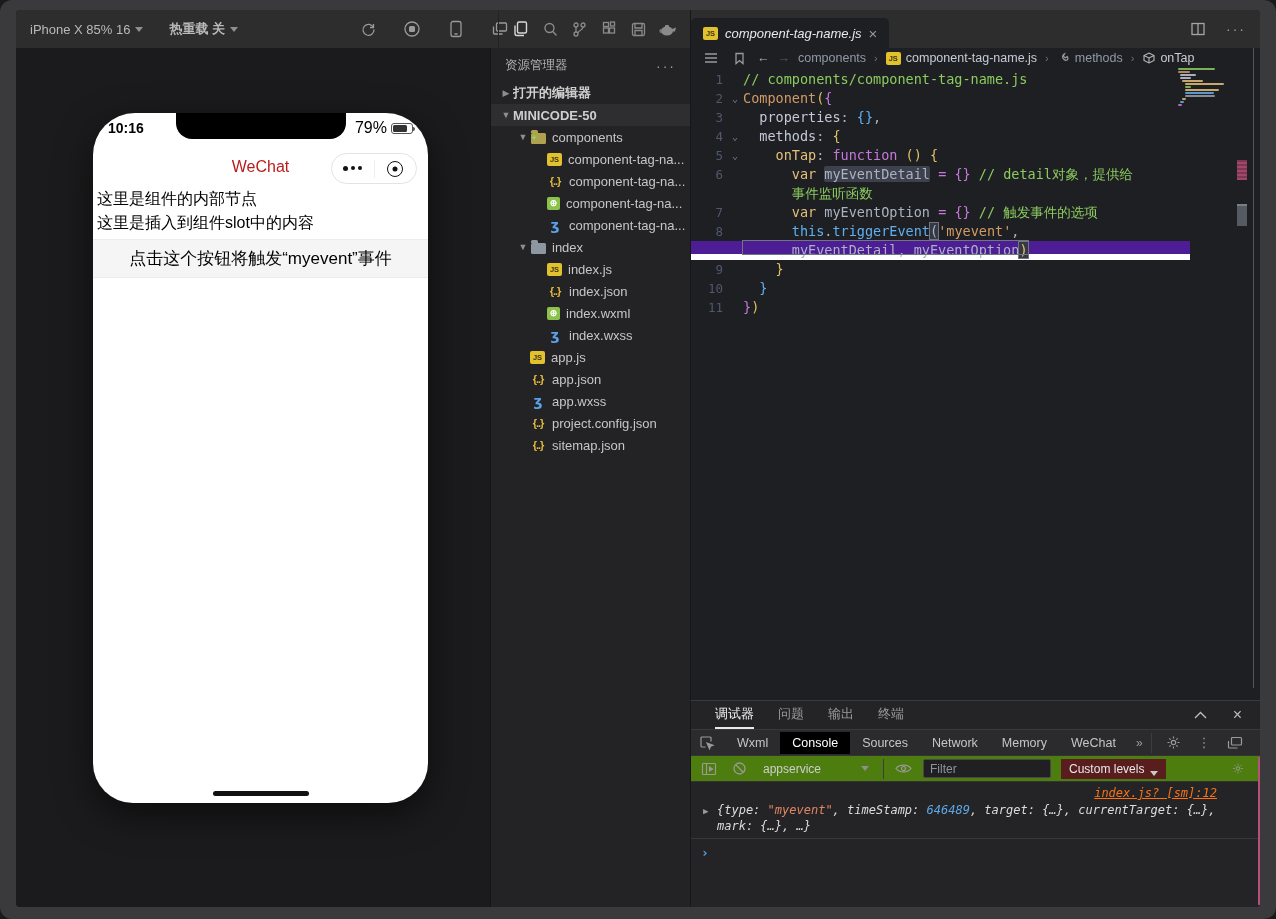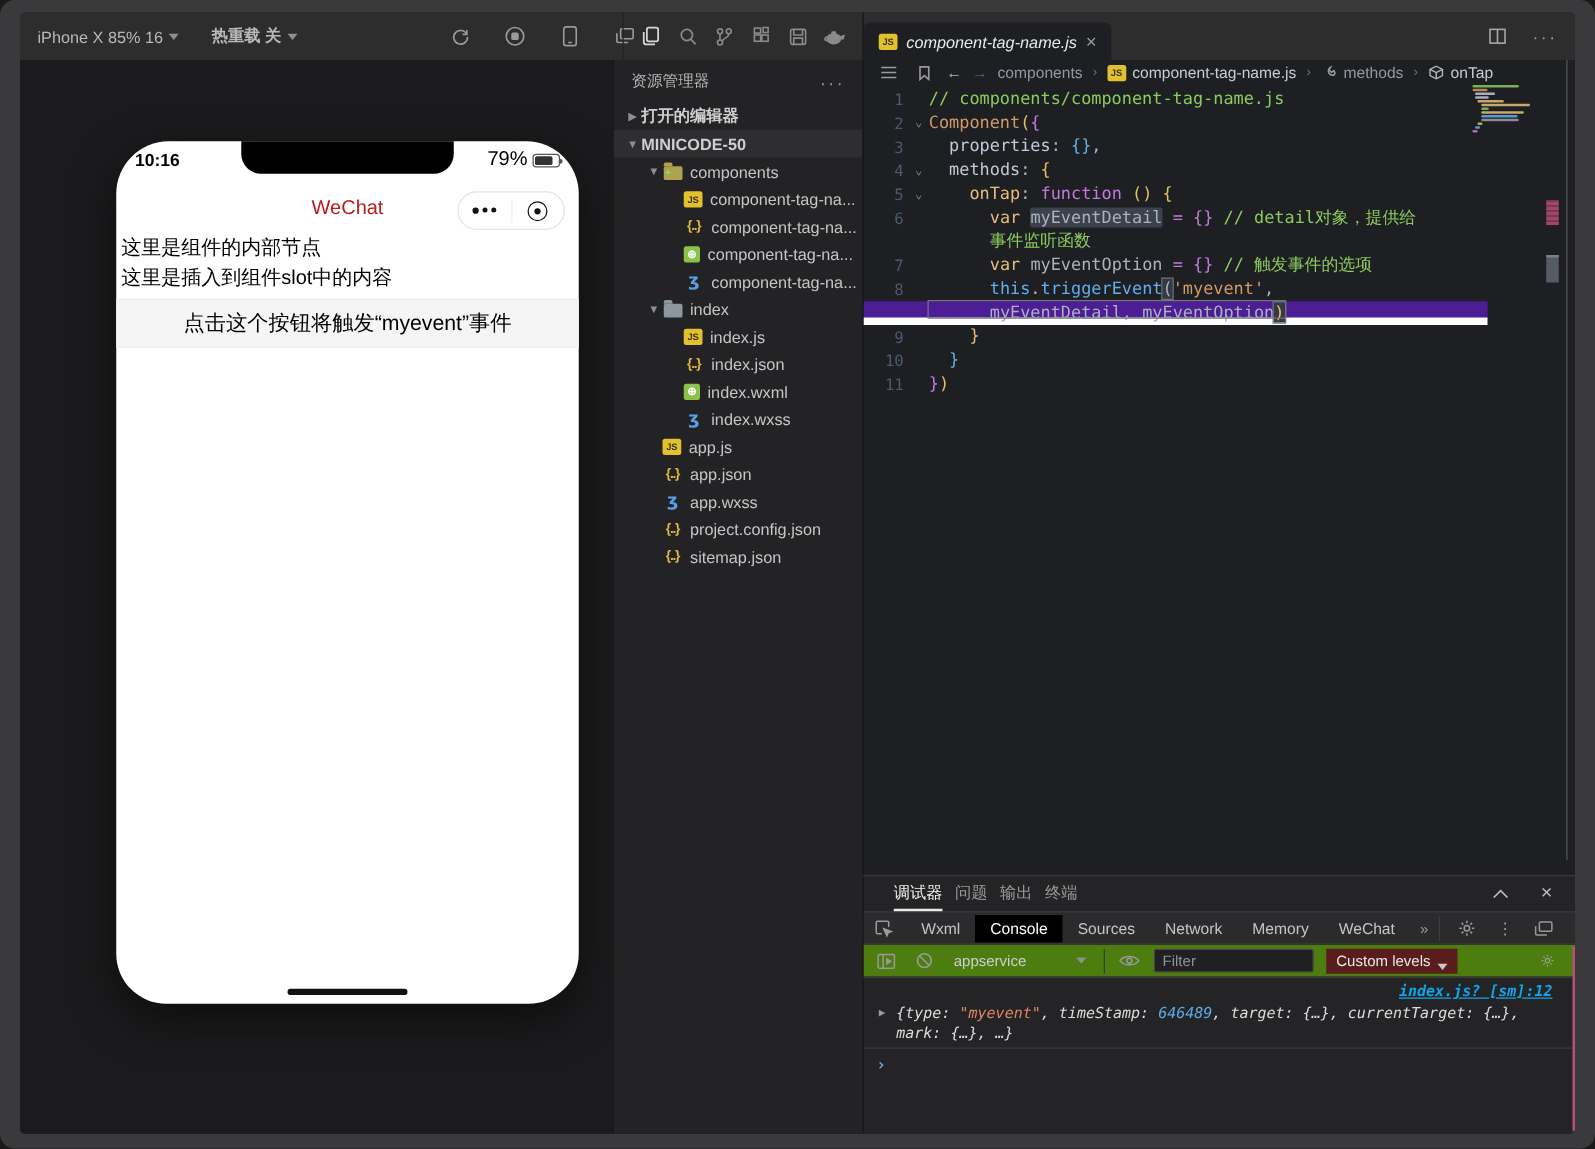--- a/index.html
+++ b/index.html
@@ -21,21 +21,21 @@
   
   #tabzone { position:absolute; left:674px; top:0; right:0; height:38px; display:flex; align-items:flex-end; border-left:1px solid #161616; }
   #tab-active { height:30px; background:#1d1f23; display:flex; align-items:center; gap:7px; padding:0 12px; border-radius:5px 5px 0 0; }
   .jsbadge { width:15px; height:13px; background:#e2c12f; border-radius:2px; color:#3d3310; font-size:7.5px; font-weight:bold; display:inline-flex; align-items:center; justify-content:center; }
   #tab-title { color:#e8e8ea; font-size:13px; font-style:italic; }
   .xclose { color:#9a9a9a; font-size:15px; line-height:1; cursor:pointer; }
   #tabzone-right { margin-left:auto; display:flex; align-items:center; gap:18px; padding-right:14px; height:100%; }
 
   
   #simpanel { position:absolute; left:0; top:38px; width:474px; bottom:0; background:#1b1b1d; }
-  #phone { position:absolute; left:77px; top:65px; width:370px; height:690px; background:#ffffff; border-radius:42px 42px 40px 40px; box-shadow:0 12px 36px rgba(0,0,0,.55); }
+  #phone { position:absolute; left:77px; top:65px; width:335px; height:690px; background:#ffffff; border-radius:42px 42px 40px 40px; box-shadow:0 12px 36px rgba(0,0,0,.55); }
   #notch { position:absolute; left:50%; top:0; transform:translateX(-50%); width:170px; height:26px; background:#000; border-radius:0 0 16px 16px; }
   #statusbar { position:absolute; left:0; top:6px; width:100%; display:flex; justify-content:space-between; align-items:center; padding:0 15px; }
   #status-time { font-size:14px; font-weight:bold; color:#000; }
   #status-right { display:flex; align-items:center; gap:4px; }
   #battery-pct { font-size:16px; color:#000; }
   .batt { position:relative; width:22px; height:11px; border:1px solid #555; border-radius:3px; }
   .batt::before { content:""; position:absolute; left:1px; top:1px; bottom:1px; width:70%; background:#333; border-radius:1.5px; }
   .batt::after { content:""; position:absolute; right:-3px; top:3px; width:2px; height:4px; background:#555; border-radius:0 2px 2px 0; }
   #navbar { position:absolute; left:0; top:38px; width:100%; height:34px; }
   #nav-title { position:absolute; left:0; right:0; text-align:center; top:7px; font-size:16px; color:#b91c1c; }
@@ -92,37 +92,37 @@
   .bx { outline:1px solid #70757f; background:#343943; }
   #minimap { position:absolute; right:30px; top:20px; width:52px; }
   #minimap div { height:2px; margin-bottom:1px; border-radius:1px; opacity:.85; }
   #ruler { position:absolute; right:12px; top:0; width:12px; bottom:0; }
   #ruler .mk1 { position:absolute; top:112px; left:1px; width:10px; height:20px; background:repeating-linear-gradient(0deg,#a2476b 0 2px,#7c3753 2px 4px); }
   #ruler .mk2 { position:absolute; top:156px; left:1px; width:10px; height:22px; background:#565b63; border-top:2px solid #7a7f87; }
   #vscroll { position:absolute; right:6px; top:0; width:1px; height:640px; background:#565656; }
 
   
   #debugger { position:absolute; left:674px; top:690px; right:0; bottom:0; background:#242426; border-left:1px solid #161616; border-top:1px solid #3a3a3c; }
-  #dbg-tabs { display:flex; align-items:center; height:28px; padding-left:24px; gap:10px; }
+  #dbg-tabs { display:flex; align-items:center; height:28px; padding-left:24px; gap:24px; }
   .dbg-tab { color:#9a9a9a; font-size:13px; cursor:pointer; height:100%; display:flex; align-items:center; border-bottom:2px solid transparent; }
   .dbg-tab.act { color:#f0f0f0; border-bottom-color:#e8e8e8; }
   #dbg-tabs-right { margin-left:auto; display:flex; align-items:center; gap:22px; padding-right:18px; color:#bdbdbd; }
   #devtools-row { display:flex; align-items:center; height:26px; background:#2b2b2d; border-top:1px solid #3a3a3c; padding:0 8px; gap:2px; }
   .dt-tab { color:#c5c5c5; font-size:12.5px; padding:4px 12px; cursor:pointer; }
   .dt-tab.act { background:#000; color:#fff; }
   .dt-chev { color:#9a9a9a; font-size:12px; padding:0 6px; cursor:pointer; }
   #devtools-row .rgroup { margin-left:auto; display:flex; align-items:center; gap:14px; padding-right:8px; border-left:1px solid #3d3d3f; padding-left:12px; }
   #console-bar { display:flex; align-items:center; height:27px; background:#4d7c0f; border-top:1px solid #343436; border-bottom:1px solid #343436; padding:0 8px; gap:10px; }
   #ctx-select { display:flex; align-items:center; gap:40px; color:#cfcfcf; font-size:12px; cursor:pointer; padding:0 4px; }
   #filter-input { width:128px; height:19px; background:#202023; border:1px solid #47474a; color:#d0d0d0; font-size:12px; padding:0 6px; border-radius:2px; }
   #filter-input::placeholder { color:#8f9399; }
   #custom-levels { background:#5a1d1d; color:#e8e8e8; font-size:12px; padding:3px 8px; display:flex; gap:6px; align-items:flex-end; cursor:pointer; }
   #console-bar .gear-right { margin-left:auto; padding-right:8px; }
   #console-log { position:relative; font-family:"DejaVu Sans Mono", monospace; font-size:12px; color:#dcdcdc; }
-  #log-src { position:absolute; right:18px; top:4px; color:#0ea5e9; text-decoration:underline; cursor:pointer; font-style:italic;font-weight:bold; }
+  #log-src { position:absolute; right:43px; top:4px; color:#f97316; text-decoration:underline; cursor:pointer; font-style:italic; }
   #log-entry { padding:20px 40px 4px 26px; font-style:italic; line-height:16px; border-bottom:1px solid #38383a; position:relative; }
   #log-entry .exp { position:absolute; left:12px; top:21px; color:#9a9a9a; font-size:9px; font-style:normal; }
   .lg-str { color:#e08563; } .lg-num { color:#5ca7e8; }
   #prompt-row { padding:6px 10px; }
   #prompt-row .chev { color:#5ca7e8; font-size:13px; font-weight:bold; }
   #dbg-scroll { position:absolute; right:0; top:56px; bottom:2px; width:2px; background:#b94f79; }
 </style>
 </head>
 <body>
 

